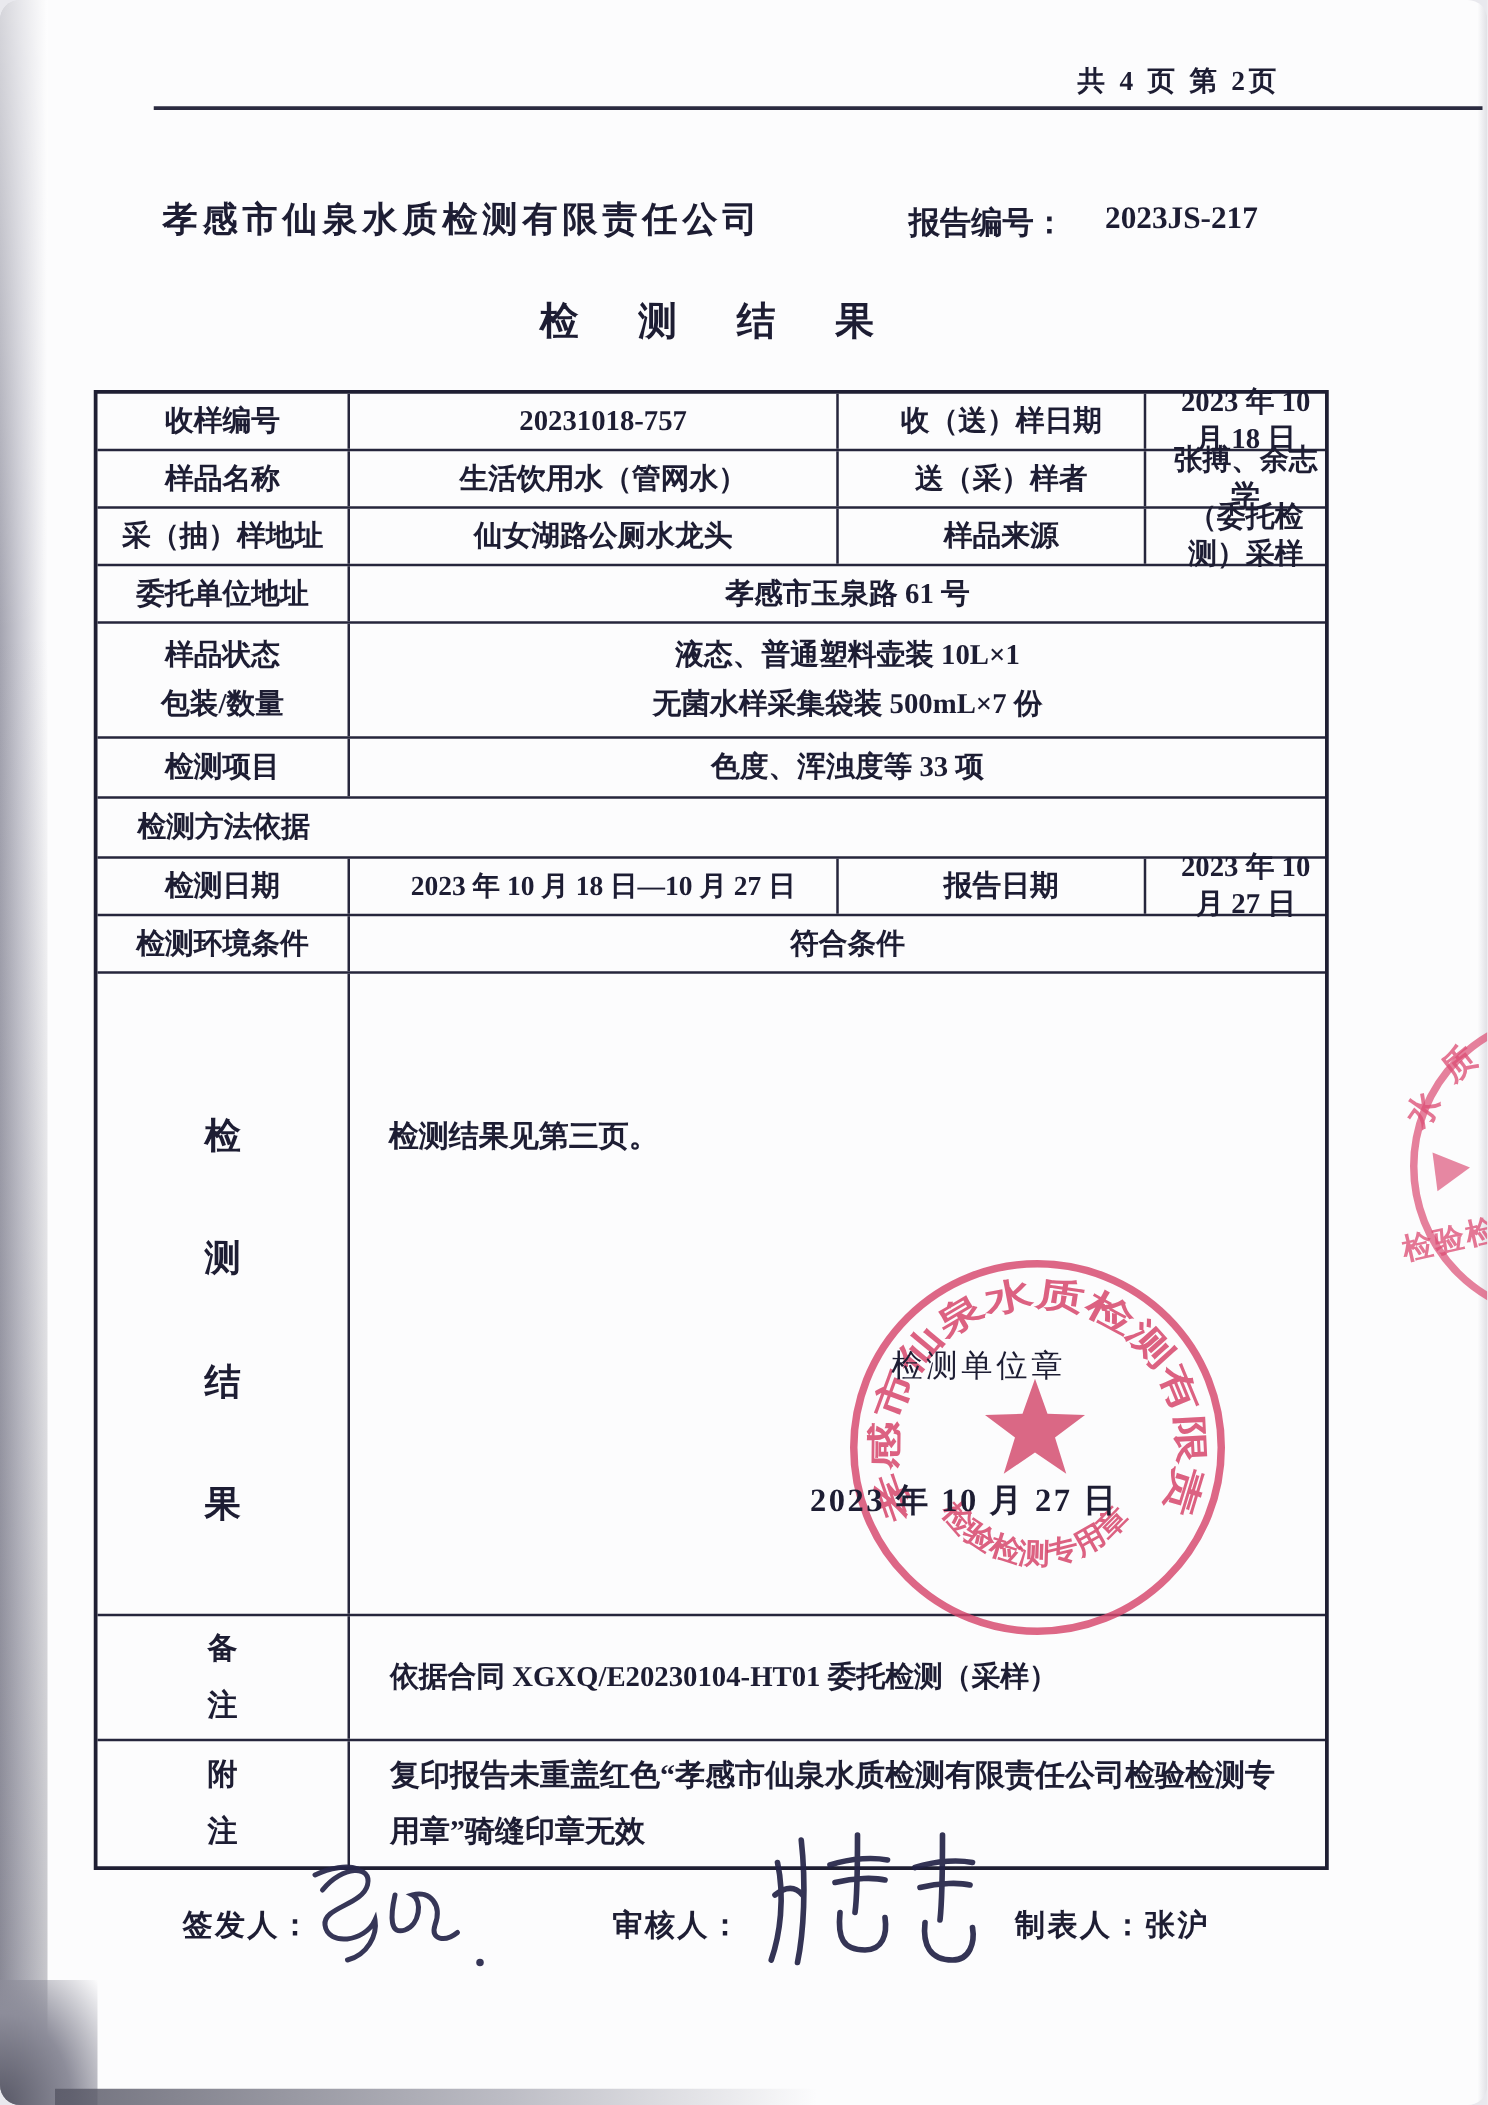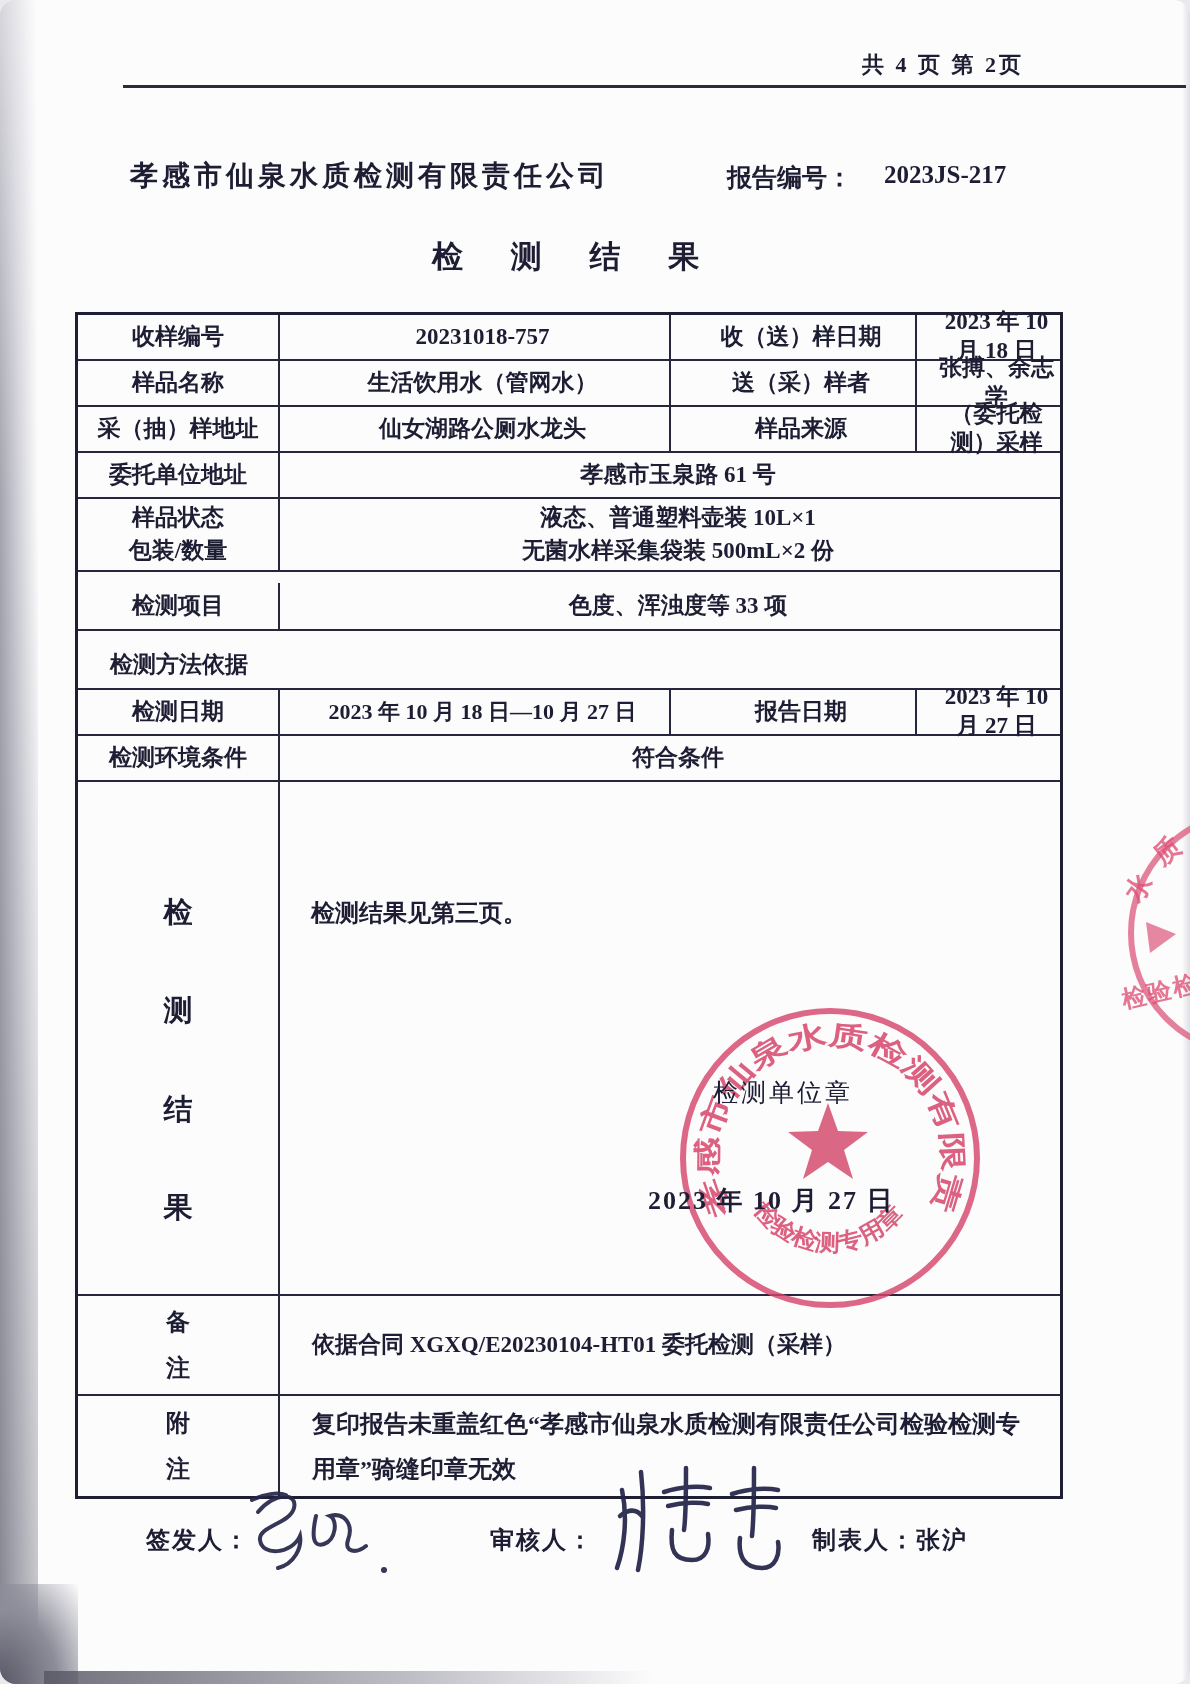--- a/index.html
+++ b/index.html
@@ -38,21 +38,21 @@
   .row{display:flex;border-bottom:2px solid var(--line);box-sizing:border-box;gap:16px;}
   .row:last-child{border-bottom:none;}
   .cell{display:flex;align-items:center;justify-content:center;border-right:2px solid var(--line);
     box-sizing:border-box;font-size:23px;font-weight:600;text-align:center;line-height:1.25;}
   .cell:last-child{border-right:none;}
   .c1{width:202px;flex:none;}
   .c2{width:375px;flex:none;}
   .c3{width:230px;flex:none;font-family:Liberation Serif, serif;}
   .c4{flex:1;}
   .cspan{flex:1;}
-  .h46{height:46px;} .h48{height:48px;margin-top:11px;} .h92{height:73px;} .h514{height:514px;} .h100{height:100px;}
+  .h46{height:46px;} .h48{height:48px;} .h92{height:92px;} .h514{height:514px;} .h100{height:100px;}
   .two-line{flex-direction:column;justify-content:space-evenly;}
   .vstack{flex-direction:column;justify-content:center;gap:16px;font-size:24px;}
   .vresult{flex-direction:column;justify-content:flex-start;padding-top:112px;gap:62px;font-size:29px;}
   .result-cell{position:relative;align-items:flex-start;justify-content:flex-start;}
   .result-note{position:absolute;left:15px;top:116px;font-size:24px;font-weight:600;}
   .left-pad{justify-content:flex-start;text-align:left;padding-left:16px;padding-right:10px;}
   .notes-lines{flex-direction:column;justify-content:center;align-items:flex-start;gap:15px;
     text-align:left;padding-left:16px;padding-right:8px;font-size:24px;}
   .tight{font-size:22px;white-space:nowrap;}
 
@@ -114,21 +114,21 @@
       <div class="cell cspan">孝感市玉泉路 61 号</div>
     </div>
 
     <div class="row h92">
       <div class="cell c1 two-line">
         <span>样品状态</span>
         <span>包装/数量</span>
       </div>
       <div class="cell cspan two-line">
         <span>液态、普通塑料壶装 10L×1</span>
-        <span>无菌水样采集袋装 500mL×2 份</span>
+        <span>无菌水样采集袋装 500mL×7 份</span>
       </div>
     </div>
 
     <div class="row h48">
       <div class="cell c1">检测项目</div>
       <div class="cell cspan">色度、浑浊度等 33 项</div>
     </div>
 
     <div class="row h48">
       <div class="cell c1">检测方法依据</div>

